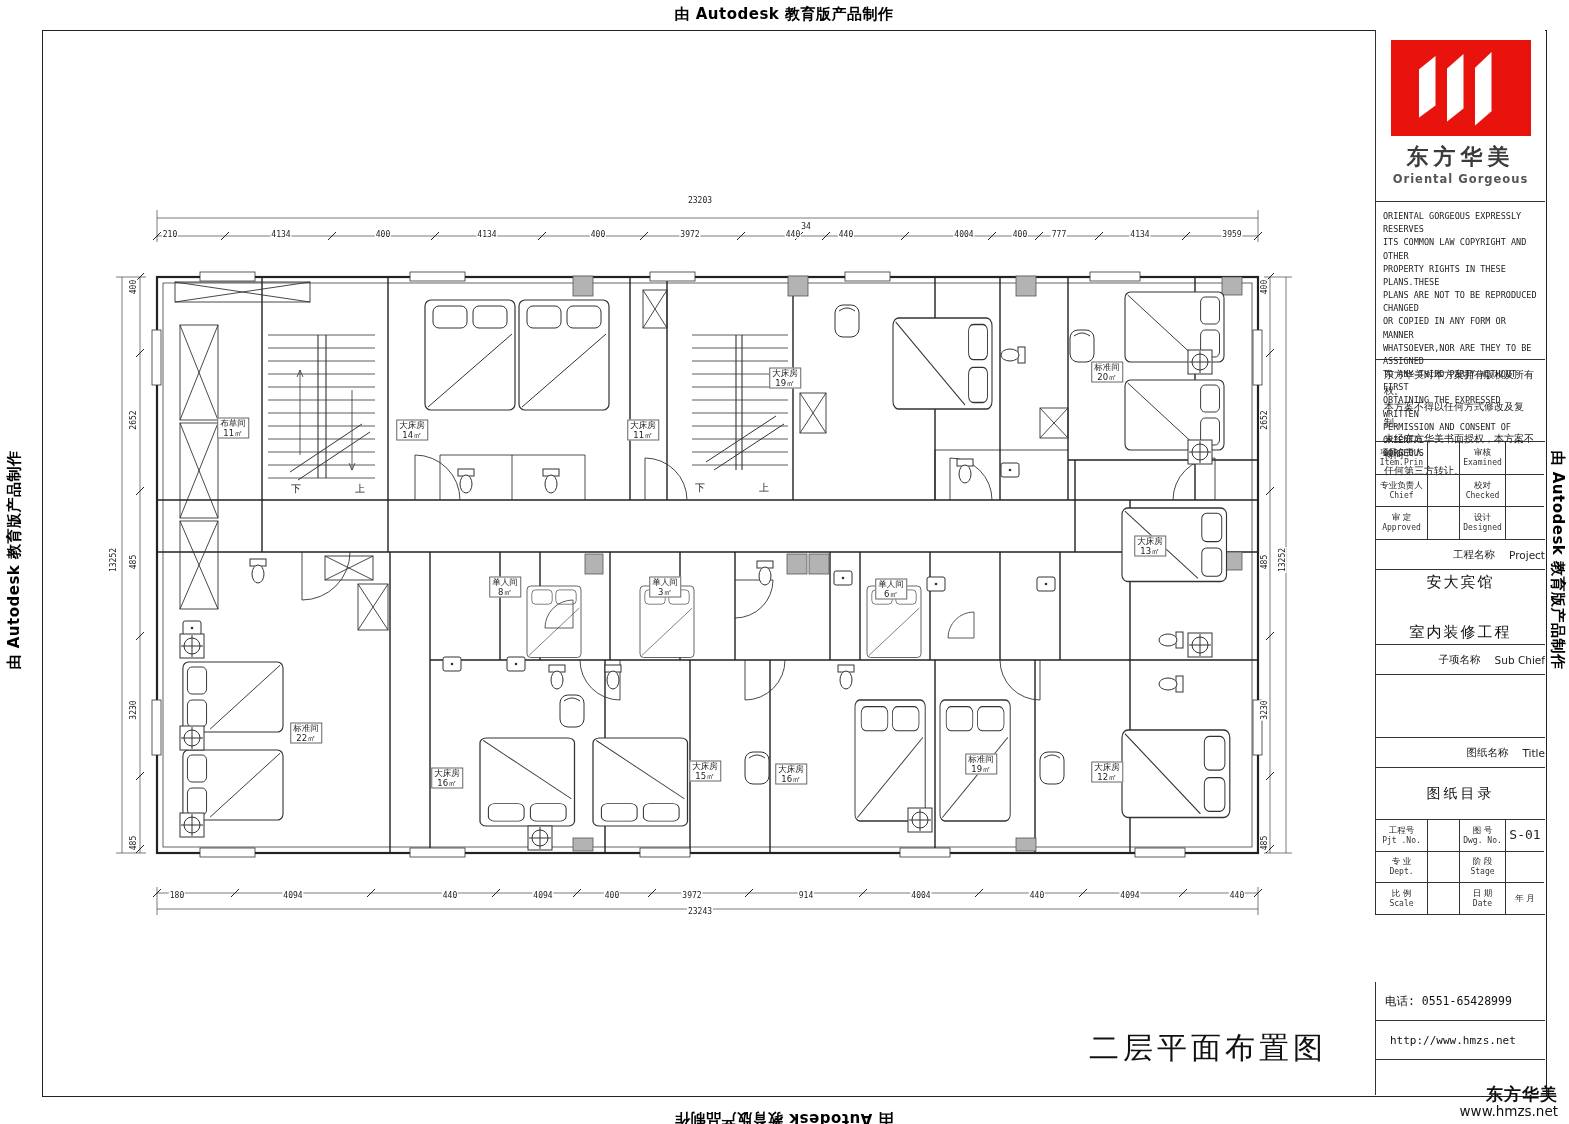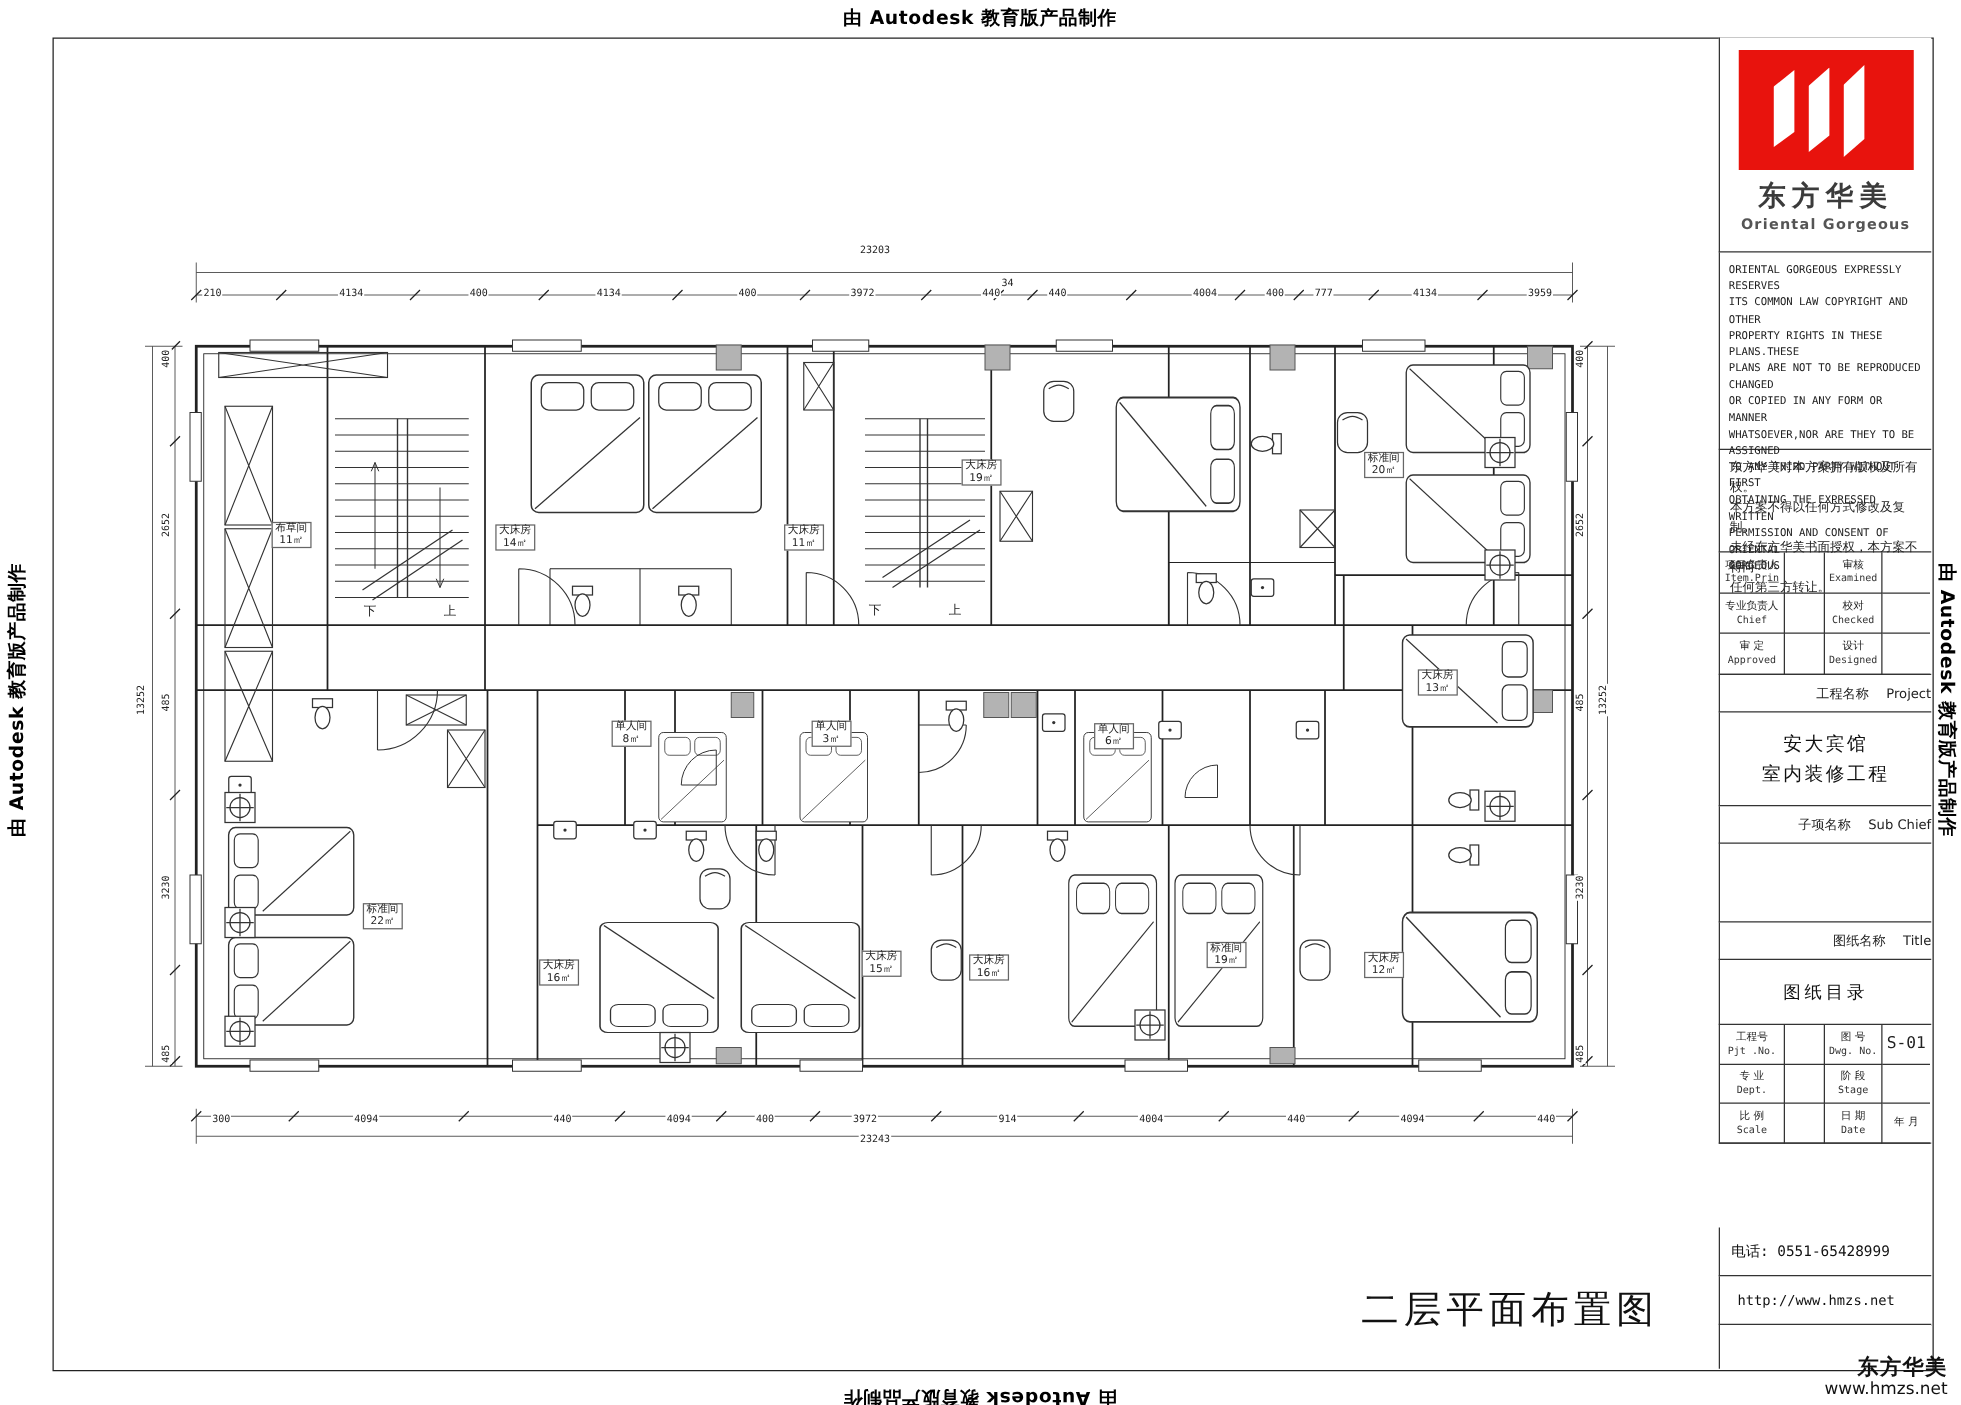--- a/index.html
+++ b/index.html
@@ -21,21 +21,21 @@
   .cp-cn{top:330px;height:82px;padding:7px 8px;font-size:10px;line-height:1.6;color:#222;}
   .grid4{display:grid;grid-template-columns:52px 32px 46px 38px;}
   .pers{top:412px;height:98px;}
   .cell{border-right:1px solid #333;border-bottom:1px solid #333;box-sizing:border-box;
         display:flex;flex-direction:column;justify-content:center;align-items:center;
         font-size:8.5px;line-height:1.3;height:32.66px;text-align:center;color:#222;}
   .cell:nth-child(4n){border-right:none;}
   .cell .en{font-family:"DejaVu Sans Mono",monospace;font-size:8px;color:#333;}
   .rowlab{display:flex;align-items:center;padding-left:26px;gap:14px;font-size:10.5px;color:#222;justify-content:flex-end;}
   .prow{top:510px;height:30px;}
-  .pname{top:540px;height:75px;display:flex;flex-direction:column;justify-content:center;align-items:center;
+  .pname{top:540px;height:75px;display:flex;flex-direction:column;justify-content:space-between;align-items:center;
          font-size:15px;letter-spacing:2px;line-height:1.6;}
   .sirow{top:615px;height:30px;}
   .blanksec{top:645px;height:63px;}
   .shrow{top:708px;height:30px;}
   .shname{top:738px;height:52px;display:flex;justify-content:center;align-items:center;font-size:14px;letter-spacing:3px;}
   .info{top:790px;height:95px;}
   .info .cell{height:31.66px;}
   .bigval{font-size:13px;font-family:"DejaVu Sans Mono",monospace;}
   .comp{top:885px;height:67px;text-align:center;padding-top:4px;}
   .comp .c1{font-size:13.5px;font-weight:500;letter-spacing:.5px;}
@@ -339,21 +339,21 @@
     <div class="dim" style="left: 598px; top: 234px;">400</div>
     <div class="dim" style="left: 690px; top: 234px;">3972</div>
     <div class="dim" style="left: 793px; top: 234px;">440</div>
     <div class="dim" style="left: 806px; top: 226px;">34</div>
     <div class="dim" style="left: 846px; top: 234px;">440</div>
     <div class="dim" style="left: 964px; top: 234px;">4004</div>
     <div class="dim" style="left: 1020px; top: 234px;">400</div>
     <div class="dim" style="left: 1059px; top: 234px;">777</div>
     <div class="dim" style="left: 1140px; top: 234px;">4134</div>
     <div class="dim" style="left: 1232px; top: 234px;">3959</div>
-    <div class="dim" style="left: 177px; top: 895px;">300</div>
+    <div class="dim" style="left: 177px; top: 895px;">180</div>
     <div class="dim" style="left: 293px; top: 895px;">4094</div>
     <div class="dim" style="left: 450px; top: 895px;">440</div>
     <div class="dim" style="left: 543px; top: 895px;">4094</div>
     <div class="dim" style="left: 612px; top: 895px;">400</div>
     <div class="dim" style="left: 692px; top: 895px;">3972</div>
     <div class="dim" style="left: 806px; top: 895px;">914</div>
     <div class="dim" style="left: 921px; top: 895px;">4004</div>
     <div class="dim" style="left: 1037px; top: 895px;">440</div>
     <div class="dim" style="left: 1130px; top: 895px;">4094</div>
     <div class="dim" style="left: 1237px; top: 895px;">440</div>

